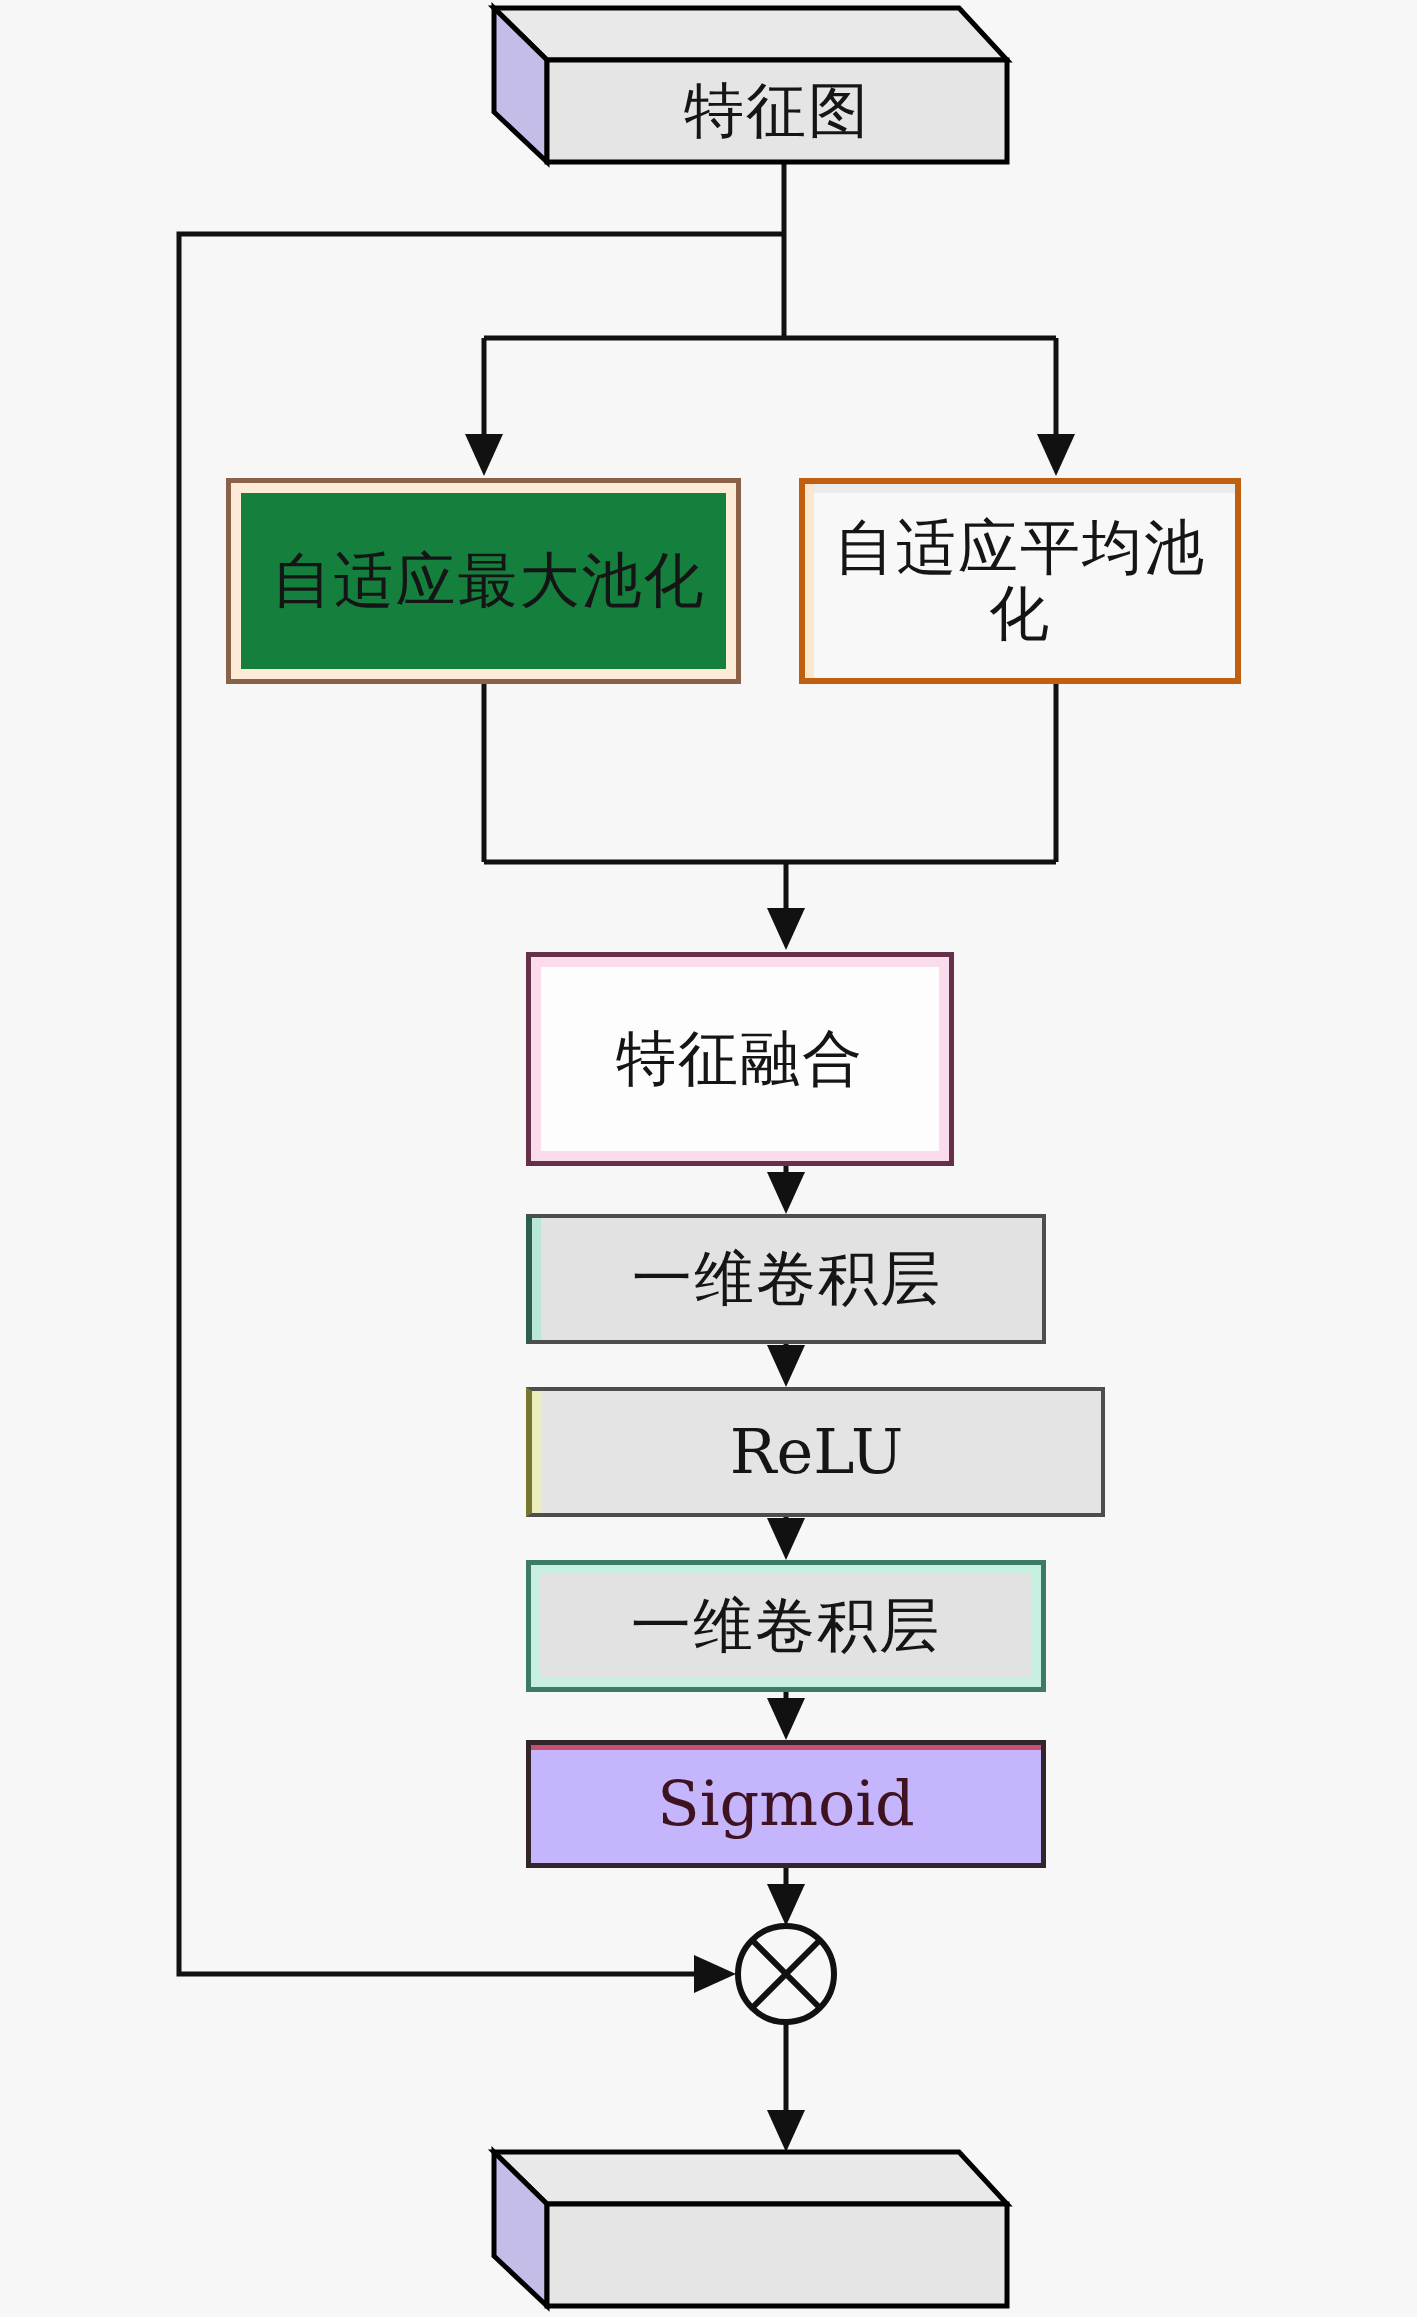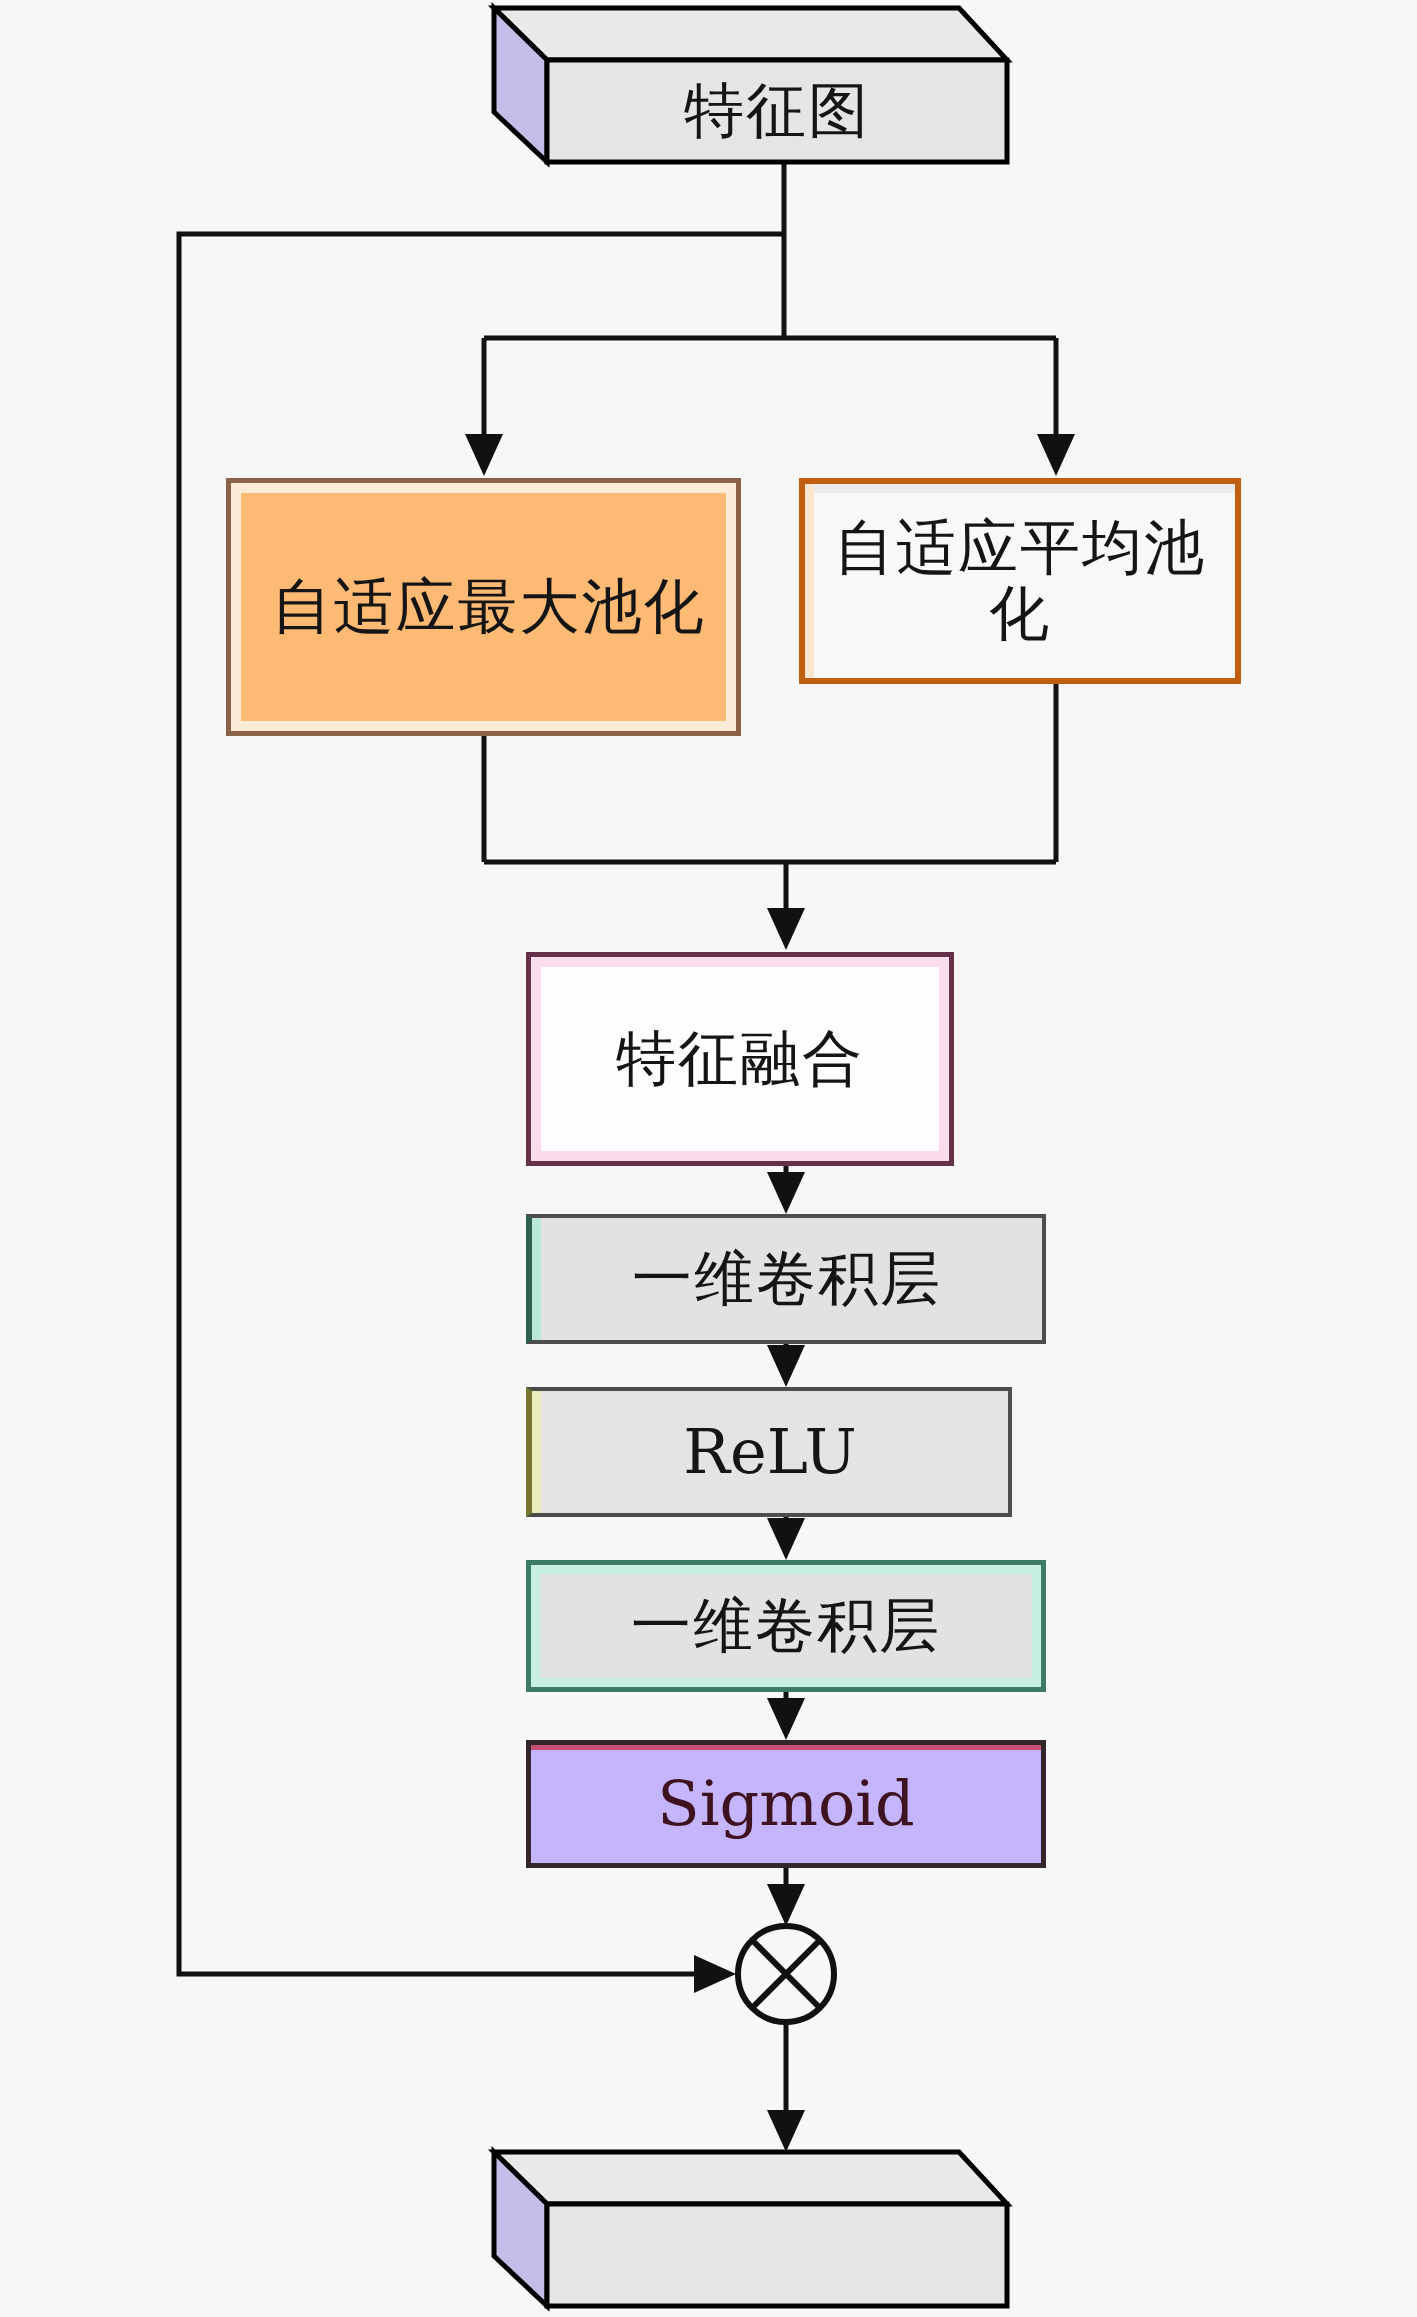--- a/index.html
+++ b/index.html
@@ -9,40 +9,40 @@
   }
   .wires{position:absolute;left:0;top:0;}
   .node{
     position:absolute;display:flex;align-items:center;justify-content:center;
     box-sizing:border-box;text-align:center;line-height:1.1;
   }
   .cjk{font-size:60px;letter-spacing:2px;}
   .latin{font-family:"DejaVu Serif","Liberation Serif",serif;font-size:62px;}
   
   .maxpool{
-    left:182px;top:478px;width:515px;height:258px;background:#fdba74;
+    left:182px;top:478px;width:515px;height:206px;background:#15803d;
     border:5px solid #8a6149;box-shadow:inset 0 0 0 10px #fcecd7;padding-left:10px;
   }
   .avgpool{
     left:755px;top:478px;width:442px;height:206px;background:#f8f8f8;
     border:6px solid #c05f10;box-shadow:inset 9px 0 0 #fbe7cf, inset 0 9px 0 #ebebeb;
   }
   
   .fusion{
     left:482px;top:952px;width:428px;height:214px;background:#fdfdfd;
     border:5px solid #66304a;box-shadow:inset 0 0 0 10px #fadcec;
   }
   
   .conv1{
     left:482px;top:1214px;width:520px;height:130px;background:#e2e2e2;
     border:4px solid #4d4d4d;border-left:6px solid #2e5e4e;
     box-shadow:inset 9px 0 0 #b9e9d6;
   }
   .relu{
-    left:482px;top:1387px;width:486px;height:130px;background:#e4e4e4;
+    left:482px;top:1387px;width:579px;height:130px;background:#e4e4e4;
     border:4px solid #4d4d4d;border-left:6px solid #77762f;
     box-shadow:inset 9px 0 0 #ecedbc;
   }
   .conv2{
     left:482px;top:1560px;width:520px;height:132px;background:#e2e2e2;
     border:5px solid #3d7a68;box-shadow:inset 0 0 0 9px #c7f0e0;
   }
   .sigmoid{
     left:482px;top:1740px;width:520px;height:128px;background:#c4b5fd;
     border:5px solid #33262b;box-shadow:inset 0 5px 0 #c74f74;color:#3f1220;

